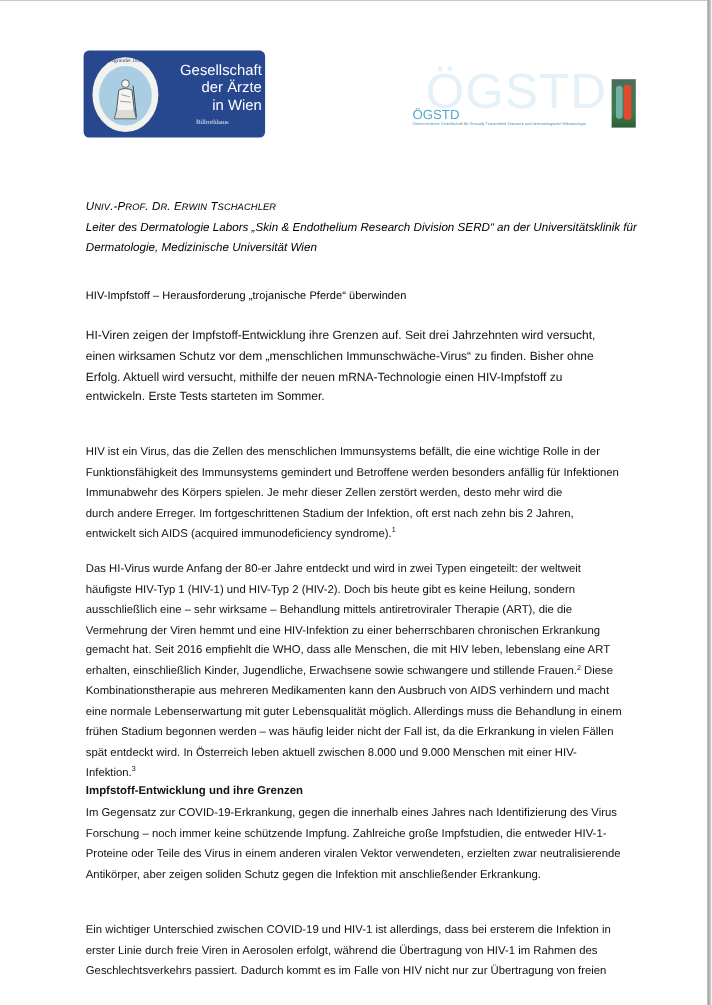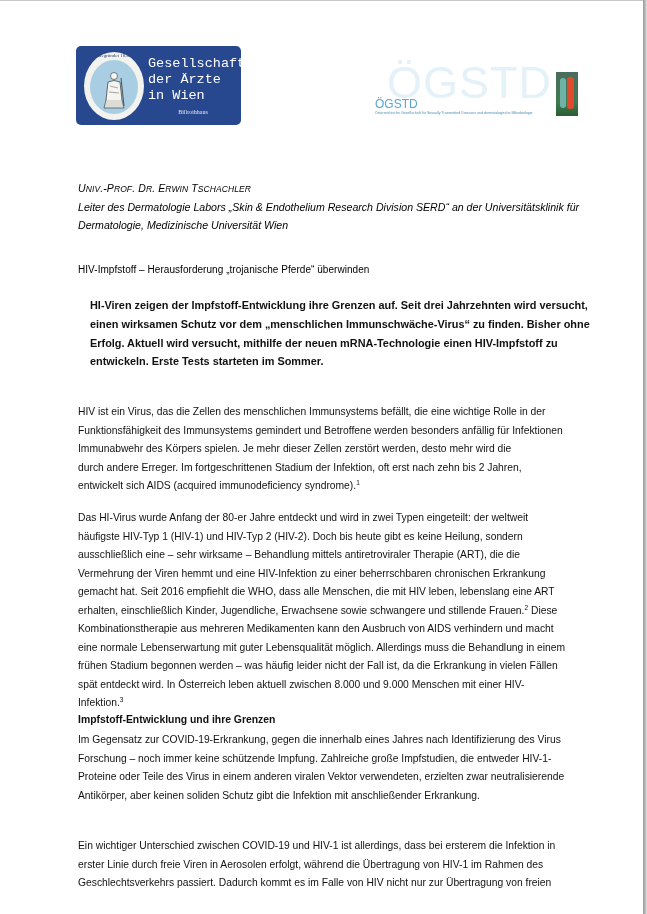--- a/index.html
+++ b/index.html
@@ -6,40 +6,40 @@
     body { width: 647px; height: 914px; overflow: hidden; position: relative; font-family: "Liberation Sans", sans-serif; color: #000; }
     .page-frame { position: absolute; left: 0; top: 0; width: 643px; height: 914px; border-top: 1px solid #c8c8c8; background: #fff; }
     .page-shadow { position: absolute; right: 0; top: 0; width: 4px; height: 914px; background: linear-gradient(to right, #9a9a9a, #bdbdbd 60%, #e6e6e6); }
 
     
     .gaw-logo { position: absolute; left: 76px; top: 45px; width: 165px; height: 79px; background: #27478f; border-radius: 5px; }
     .gaw-seal { position: absolute; left: 8px; top: 6px; width: 60px; height: 68px; border-radius: 50%; background: #f2f2ee; }
     .gaw-seal-inner { position: absolute; left: 6px; top: 8px; width: 48px; height: 54px; border-radius: 50%; background: #a9cde3; overflow: hidden; }
     .gaw-seal-text { position: absolute; left: 0; top: 1px; width: 60px; text-align: center; font-family: "Liberation Serif", serif; font-size: 5px; color: #2c3e6b; }
     .gaw-figure { position: absolute; left: 12px; top: 10px; width: 24px; height: 40px; }
-    .gaw-title { position: absolute; left: 72px; top: 10px; width: 90px; text-align: left; font-family: Liberation Mono, monospace; font-size: 13.5px; line-height: 16px; color: #ffffff; }
+    .gaw-title { position: absolute; left: 72px; top: 10px; width: 90px; text-align: right; font-family: Liberation Sans, sans-serif; font-size: 13.5px; line-height: 16px; color: #ffffff; }
     .gaw-sub { position: absolute; left: 72px; top: 63px; width: 90px; text-align: center; font-family: "Liberation Serif", serif; font-size: 6px; color: #dfe6f3; }
 
     .ogstd-logo { position: absolute; left: 375px; top: 62px; width: 160px; height: 58px; }
     .ogstd-big { position: absolute; left: 12px; top: -6px; font-size: 45px; letter-spacing: 1px; color: #e4f1f8; font-family: "Liberation Sans", sans-serif; line-height: 52px; }
     .ogstd-small { position: absolute; left: 0; top: 34px; font-size: 12px; color: #57a7cf; font-family: "Liberation Sans", sans-serif; line-height: 14px; }
     .ogstd-desc { position: absolute; left: 0; top: 48px; width: 230px; font-size: 3.6px; color: #4b8fb8; white-space: nowrap; line-height: 5px; }
 
     .painting { position: absolute; left: 556px; top: 71px; width: 22px; height: 44px; background: linear-gradient(#4a6d5c, #3e7a4f 70%, #2d5d35); overflow: hidden; }
     .painting .fig1 { position: absolute; left: 4px; top: 6px; width: 6px; height: 30px; background: #6fb3a8; border-radius: 3px; }
     .painting .fig2 { position: absolute; left: 11px; top: 5px; width: 7px; height: 32px; background: #e04a2f; border-radius: 3px; }
 
     
     .author-name { position: absolute; left: 78px; top: 181px; font-size: 10.5px; font-style: italic; font-weight: normal; letter-spacing: 0.1px; }
     .author-name .sc { font-size: 8.5px; }
     .author-role { position: absolute; left: 78px; top: 197px; width: 530px; font-size: 10.6px; font-style: italic; line-height: 18px; }
 
     
     .article-title { position: absolute; left: 78px; top: 263px; font-size: 10px; font-weight: normal; letter-spacing: 0.05px; }
-    .lead { position: absolute; left: 90px; top: 295px; width: 530px; font-size: 10.9px; font-weight: bold; line-height: 18.8px; color: #111; }
+    .lead { position: absolute; left: 78px; top: 295px; width: 530px; font-size: 10.9px; font-weight: normal; line-height: 18.8px; color: #111; }
 
     
     .body-text { position: absolute; left: 78px; width: 530px; font-size: 10.3px; line-height: 18.5px; color: #111; }
     .p1 { top: 402px; }
     .p2 { top: 508px; }
     .sect-heading { position: absolute; left: 78px; top: 713px; font-size: 10.4px; font-weight: bold; color: #111; }
     .p3 { top: 730px; }
     .p4 { top: 836px; }
     sup { font-size: 6.5px; line-height: 0; vertical-align: 4px; }
     .line { display: block; white-space: nowrap; }
@@ -119,21 +119,21 @@
     <span class="line">spät entdeckt wird. In Österreich leben aktuell zwischen 8.000 und 9.000 Menschen mit einer HIV-</span>
     <span class="line"><span>Infektion.</span><sup>3</sup></span>
   </div>
 
   <div class="sect-heading">Impfstoff-Entwicklung und ihre Grenzen</div>
 
   <div class="body-text p3">
     <span class="line">Im Gegensatz zur COVID-19-Erkrankung, gegen die innerhalb eines Jahres nach Identifizierung des Virus</span>
     <span class="line">Forschung – noch immer keine schützende Impfung. Zahlreiche große Impfstudien, die entweder HIV-1-</span>
     <span class="line">Proteine oder Teile des Virus in einem anderen viralen Vektor verwendeten, erzielten zwar neutralisierende</span>
-    <span class="line">Antikörper, aber keinen soliden Schutz gibt die Infektion mit anschließender Erkrankung.</span>
+    <span class="line">Antikörper, aber zeigen soliden Schutz gegen die Infektion mit anschließender Erkrankung.</span>
   </div>
 
   <div class="body-text p4">
     <span class="line">Ein wichtiger Unterschied zwischen COVID-19 und HIV-1 ist allerdings, dass bei ersterem die Infektion in</span>
     <span class="line">erster Linie durch freie Viren in Aerosolen erfolgt, während die Übertragung von HIV-1 im Rahmen des</span>
     <span class="line">Geschlechtsverkehrs passiert. Dadurch kommt es im Falle von HIV nicht nur zur Übertragung von freien</span>
   </div>
 </div>
 
 <div class="page-shadow"></div>

